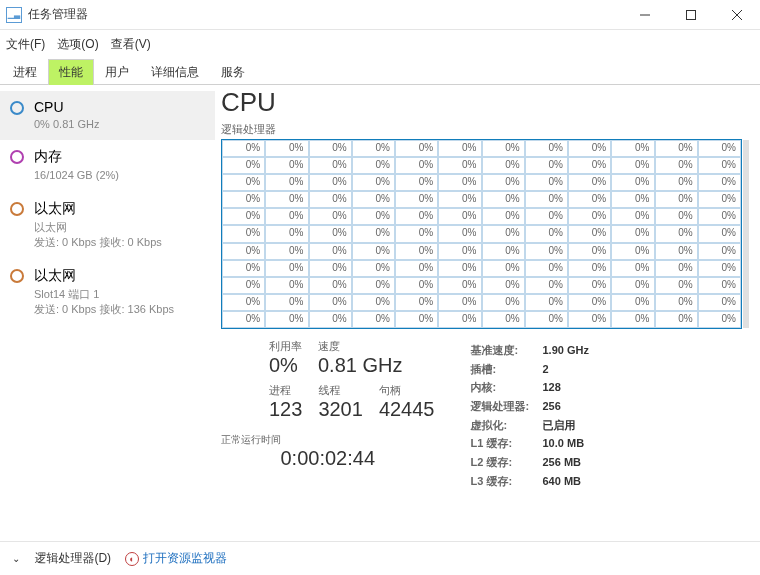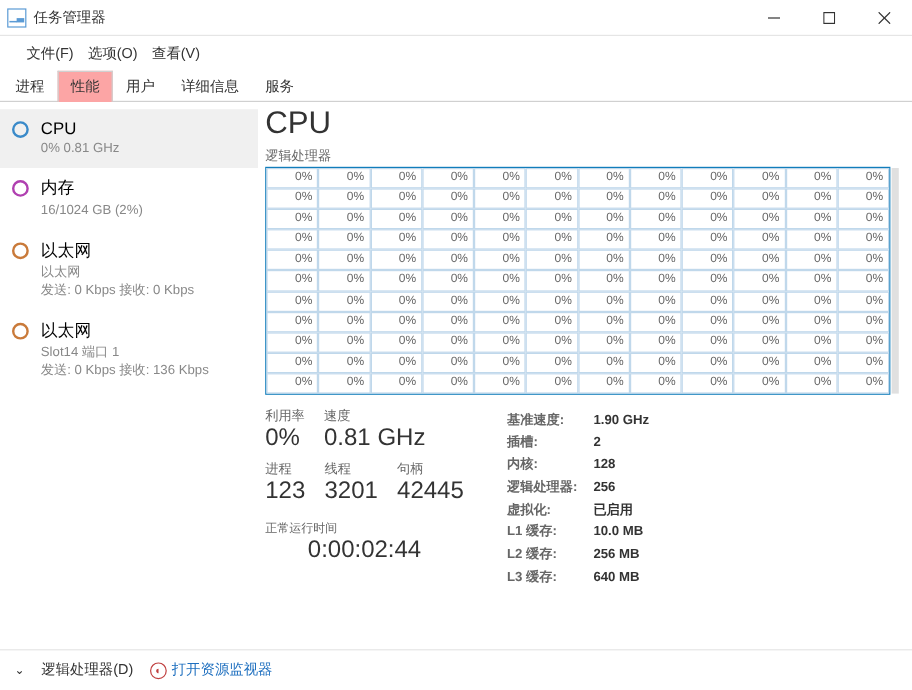--- a/index.html
+++ b/index.html
@@ -4,26 +4,26 @@
 <style>
 * { margin: 0; padding: 0; box-sizing: border-box; font-family: "Microsoft YaHei", "Segoe UI", sans-serif; }
 body { background: #fff; width: 760px; height: 575px; overflow: hidden; font-size: 12px; color: #333; }
 
 .titlebar { display: flex; align-items: center; height: 30px; padding: 0 0 0 6px; border-bottom: 1px solid #e5e5e5; }
 .titlebar .icon { width: 16px; height: 16px; display: inline-flex; align-items: center; justify-content: center; border: 1px solid #5b9bd5; color: #5b9bd5; font-size: 8px; margin-right: 6px; }
 .titlebar .title { font-size: 12px; flex: 1; }
 .winbtns { display: flex; }
 .winbtn { width: 46px; height: 30px; display: flex; align-items: center; justify-content: center; cursor: pointer; }
 
-.menubar { display: flex; gap: 4px; padding: 4px 18px; font-size: 12px; }
+.menubar { display: flex; gap: 4px; padding: 4px 2px; font-size: 12px; }
 .menubar span { padding: 2px 4px; cursor: default; }
 
 .tabs { display: flex; border-bottom: 1px solid #d0d0d0; padding-left: 2px; }
 .tab { padding: 4px 10px; cursor: pointer; border: 1px solid transparent; border-bottom: none; margin-bottom: -1px; }
-.tab.active { border-color: #d0d0d0; background: #fca5a5; }
+.tab.active { border-color: #d0d0d0; background: #bef264; }
 
 .content { display: flex; height: 450px; }
 .sidebar { width: 215px; border-right: none; padding-top: 6px; }
 .side-item { display: flex; gap: 10px; padding: 8px 10px; cursor: pointer; }
 .side-item.active { background: #f0f0f0; }
 .dot { width: 14px; height: 14px; border-radius: 50%; border: 2px solid; margin-top: 2px; flex-shrink: 0; }
 .dot.cpu { border-color: #3a8ac9; }
 .dot.mem { border-color: #b040b0; }
 .dot.net { border-color: #c97a3a; }
 .side-item h4 { font-size: 14px; font-weight: normal; color: #000; margin-bottom: 2px; }
@@ -34,21 +34,21 @@
 .main-head h1 { font-size: 26px; font-weight: normal; }
 .main-head .model { font-size: 12px; color: #555; }
 .chart-label { font-size: 11px; color: #666; margin-bottom: 2px; }
 .grid-wrap { position: relative; border: 1px solid #117dbb; display: grid; grid-template-columns: repeat(12,1fr); grid-template-rows: repeat(11,1fr); height: 190px; }
 .cell { border: 1px solid #c0d8eb; display: flex; align-items: flex-start; justify-content: flex-end; padding: 1px 4px; font-size: 10px; color: #666; }
 .scroll-indicator { position: absolute; right: -8px; top: 0; bottom: 0; width: 6px; background: #e0e0e0; }
 
 .stats { display: flex; gap: 36px; margin-top: 10px; }
 .statcol .slabel { font-size: 11px; color: #666; margin-bottom: 0; }
 .statcol .sval { font-size: 20px; color: #333; margin-bottom: 6px; }
-.statcol .srow { display: flex; gap: 16px; }
+.statcol .srow { display: flex; gap: 16px; margin-left: 48px; }
 .uptime-label { font-size: 10px; color: #666; margin-top: 6px; }
 .uptime-val { font-size: 20px; color: #333; text-align: center; }
 
 .spec-table { font-size: 11px; line-height: 1.7; margin-top: 2px; }
 .spec-table div { display: flex; font-weight: bold; }
 .spec-table .k { width: 72px; color: #666; }
 .spec-table .v { color: #333; }
 
 .footer { position: absolute; bottom: 0; left: 0; right: 0; display: flex; align-items: center; gap: 14px; padding: 8px 12px; border-top: 1px solid #e5e5e5; font-size: 12px; }
 .footer .chev { font-size: 10px; }

